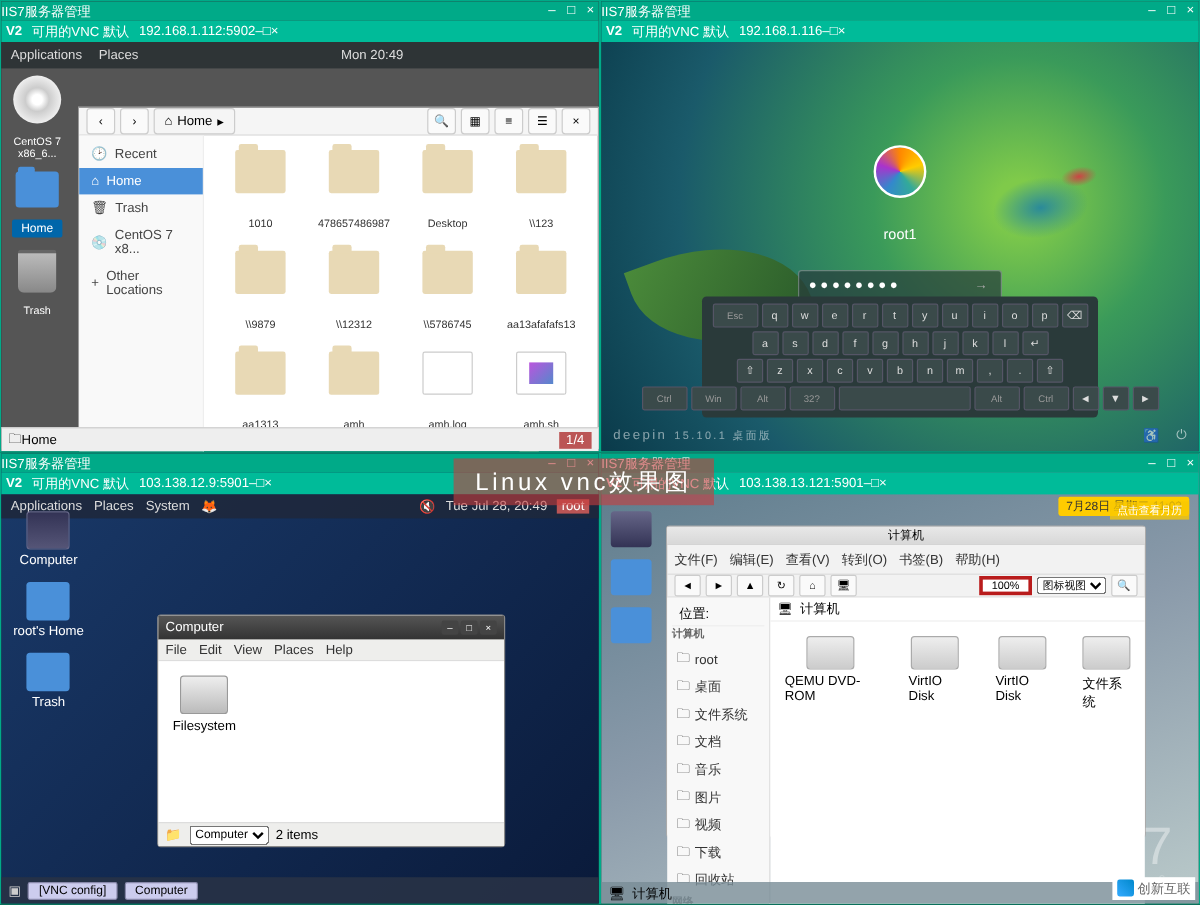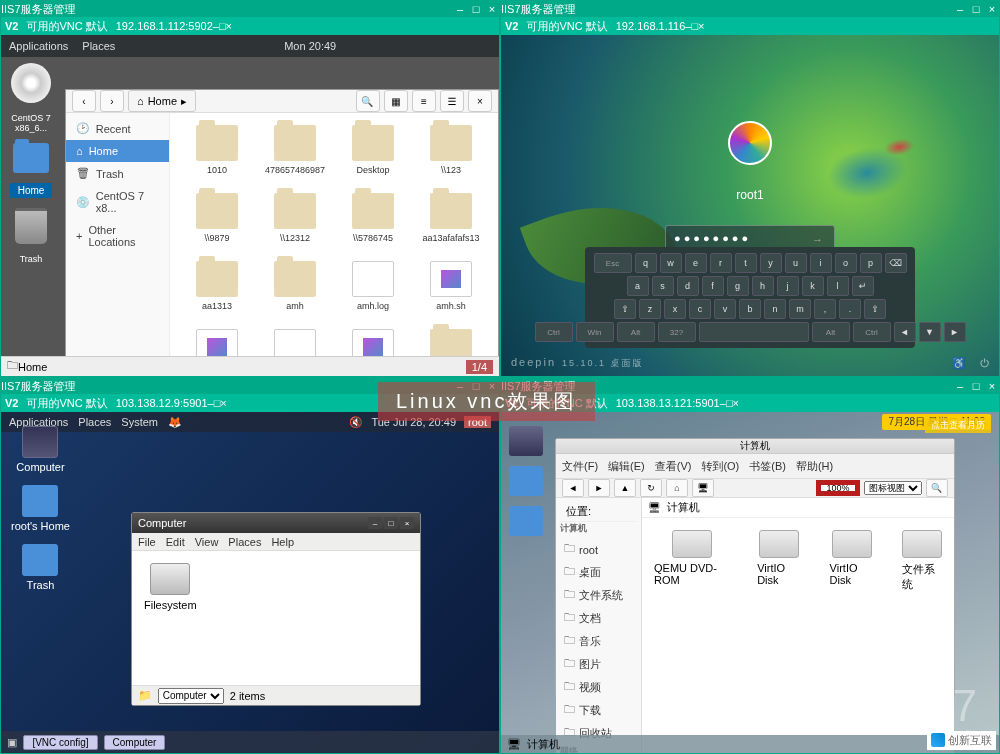--- a/index.html
+++ b/index.html
@@ -27,21 +27,21 @@
 .dsk-lbl{color:#fff;font-size:9px;text-align:center}
 .fm{position:absolute;left:64px;top:32px;right:0;bottom:0;background:#fff;border:1px solid #999;display:flex;flex-direction:column}
 .fm-head{height:32px;background:#f5f5f5;border-bottom:1px solid #ddd;display:flex;align-items:center;padding:0 6px;gap:4px}
 .fm-btn{width:24px;height:22px;border:1px solid #ccc;background:#fafafa;border-radius:3px;display:flex;align-items:center;justify-content:center;font-size:10px}
 .fm-loc{display:flex;align-items:center;gap:4px;border:1px solid #ccc;border-radius:3px;padding:2px 8px;height:22px}
 .fm-body{flex:1;display:flex}
 .fm-side{width:104px;background:#f9f9f9;border-right:1px solid #eee;padding:4px 0}
 .fm-si{padding:5px 10px;display:flex;align-items:center;gap:6px;font-size:10px;color:#444}
 .fm-si.sel{background:#4a90d9;color:#fff}
 .fm-grid{flex:1;padding:12px;display:grid;grid-template-columns:repeat(4,1fr);gap:18px 8px;align-content:start;overflow:hidden}
-.fi{display:flex;flex-direction:column;align-items:center;gap:4px}
+.fi{display:flex;flex-direction:column;align-items:center;gap:20px}
 .fi .fic{width:42px;height:36px;background:#e8d9b5;border-radius:2px;position:relative}
 .fi .fic::before{content:"";position:absolute;top:-5px;left:3px;width:16px;height:7px;background:#e8d9b5;border-radius:2px 2px 0 0}
 .fi.doc .fic{background:#fff;border:1px solid #ccc}
 .fi.doc .fic::before{display:none}
 .fi.sh .fic{background:#fff;border:1px solid #ccc}
 .fi.sh .fic::after{content:"";position:absolute;top:8px;left:10px;width:20px;height:18px;background:linear-gradient(135deg,#b5d,#58c)}
 .fi.sh .fic::before{display:none}
 .fi .fl{font-size:9px;color:#333;text-align:center;max-width:70px;word-break:break-all}
 .tl-bot{position:absolute;bottom:0;left:0;right:0;height:20px;background:#eee;border-top:1px solid #ccc;display:flex;align-items:center;padding:0 6px;font-size:10px}
 .tl-bot .pg{margin-left:auto;background:#b55;color:#fff;padding:1px 6px}
@@ -89,21 +89,21 @@
 .br-time{background:#fc0;color:#333;padding:1px 6px;font-size:10px;border-radius:2px}
 .br-sub{font-size:9px;color:#fff;background:rgba(250,200,0,.8);padding:1px 6px;position:absolute;right:8px;top:40px}
 .br-desk{position:absolute;left:8px;top:48px;display:flex;flex-direction:column;gap:10px}
 .br-di{width:34px;height:30px;background:#4a90d9;border-radius:3px}
 .br-di.c{background:linear-gradient(#668,#335)}
 .br-win{position:absolute;left:54px;top:60px;right:44px;height:260px;background:#f2f2f2;border:1px solid #aaa;border-radius:3px;display:flex;flex-direction:column}
 .br-win-t{height:20px;background:linear-gradient(#e8e8e8,#d8d8d8);display:flex;align-items:center;justify-content:center;font-size:10px;border-bottom:1px solid #ccc}
 .br-menu{height:18px;display:flex;align-items:center;padding:12px 6px;gap:10px;font-size:10px;color:#333;border-bottom:1px solid #ddd}
 .br-tool{height:24px;display:flex;align-items:center;padding:0 6px;gap:4px;border-bottom:1px solid #ddd}
 .br-tbtn{width:22px;height:18px;border:1px solid #ccc;background:#fafafa;border-radius:2px;display:flex;align-items:center;justify-content:center;font-size:9px}
-.br-zoom{width:44px;height:16px;border:5px solid #b91c1c;font-size:9px;text-align:center}
+.br-zoom{width:44px;height:16px;border:3px solid #b91c1c;font-size:9px;text-align:center}
 .br-body{flex:1;display:flex}
 .br-side{width:86px;background:#f8f8f8;border-right:1px solid #ddd;padding:4px;font-size:10px}
 .br-side .h{font-weight:bold;color:#666;margin-bottom:3px;font-size:9px}
 .br-side .it{padding:2px 4px;display:flex;align-items:center;gap:4px;color:#333}
 .br-main{flex:1;background:#fff}
 .br-loc{height:20px;border-bottom:1px solid #eee;display:flex;align-items:center;padding:0 6px;gap:6px;font-size:10px}
 .br-grid{padding:12px;display:flex;gap:28px}
 .br-it{display:flex;flex-direction:column;align-items:center;gap:4px;font-size:9px}
 .br-it .drv{width:40px;height:28px;background:linear-gradient(#eee,#ccc);border:1px solid #aaa;border-radius:3px}
 .br-c7{position:absolute;bottom:22px;right:18px;color:rgba(255,255,255,.4);font-size:44px;font-weight:300;letter-spacing:4px}

